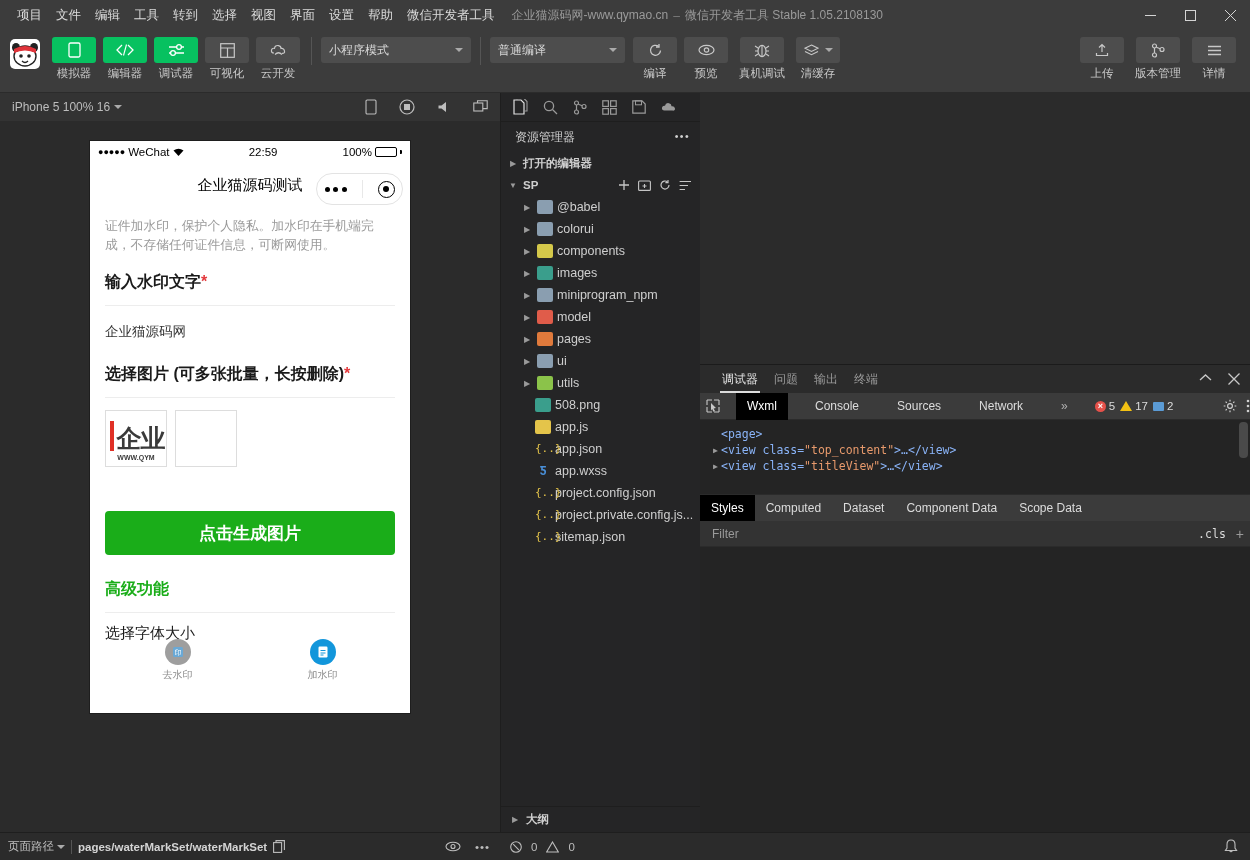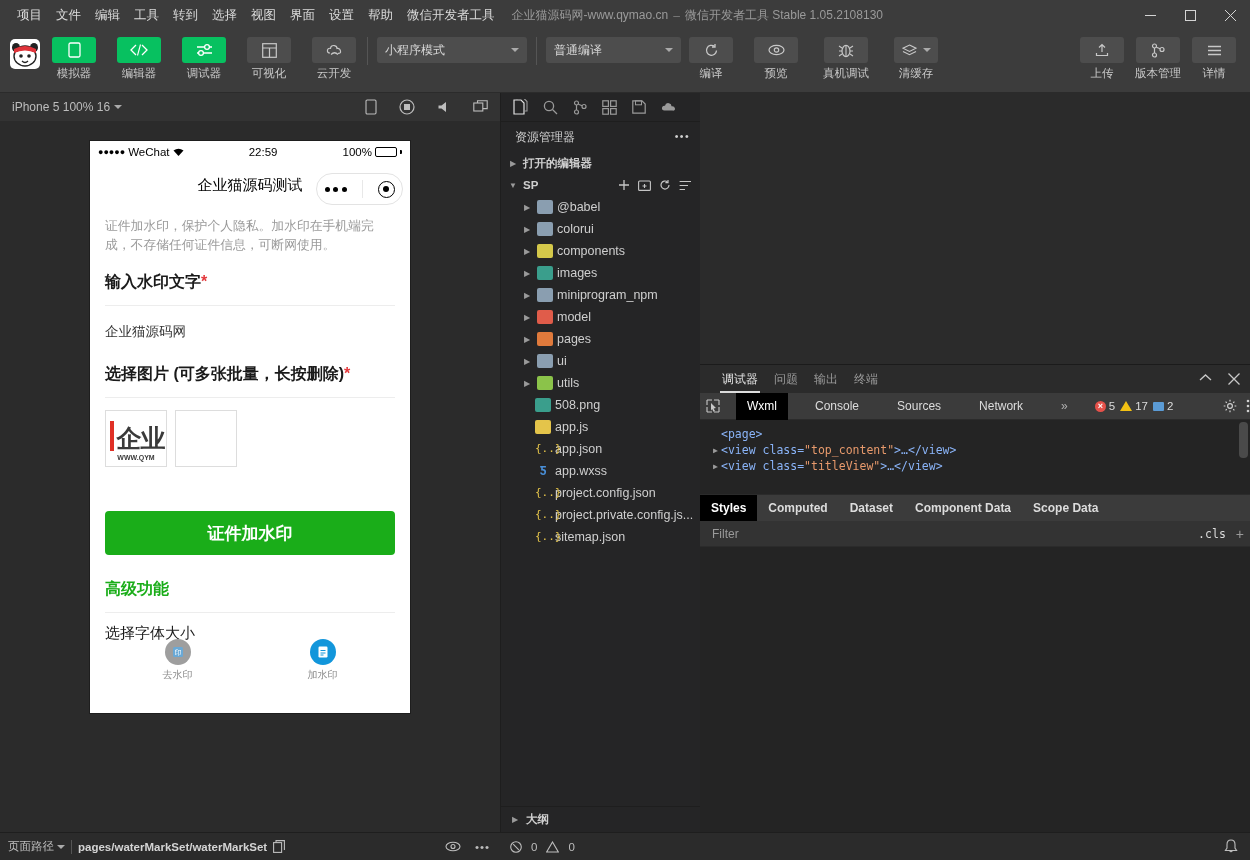--- a/index.html
+++ b/index.html
@@ -39,21 +39,21 @@
   .toolbar {
     height: 62px; background: #3c3c3c; flex: 0 0 62px;
     display: flex; align-items: flex-start; padding: 6px 10px 0 10px; position: relative;
     border-bottom: 1px solid #2b2b2b;
   }
   .logo {
     width: 30px; height: 30px; border-radius: 5px; background: #fff;
     margin: 2px 10px 0 0; display: flex; align-items: center; justify-content: center;
     overflow: hidden; flex: 0 0 30px;
   }
-  .tb-group { display: flex; gap: 17px; align-items: flex-start; }
+  .tb-group { display: flex; gap: 3px; align-items: flex-start; }
   .tb-btn {
     display: flex; flex-direction: column; align-items: center; width: 48px; cursor: default;
   }
   .tb-icon {
     width: 44px; height: 26px; border-radius: 3px; display: flex; align-items: center;
     justify-content: center; background: #4d4d4d; color: #c8c8c8;
   }
   .tb-icon.green { background: #07c160; color: #fff; }
   .tb-label { font-size: 11.5px; color: #c9c9c9; margin-top: 3px; white-space: nowrap; }
   .tb-sep { width: 1px; height: 28px; background: #555; margin: 0 9px; flex: 0 0 1px; }
@@ -223,21 +223,21 @@
   }
   .wx-line { height: 16px; display: flex; align-items: center; gap: 0; white-space: pre; }
   .wx-arrow { color: #9a9a9a; font-size: 8px; width: 11px; display: inline-flex; justify-content: center; }
   .tg { color: #8ab4f8; }
   .av { color: #e89a6c; }
   .wx-scroll { position: absolute; right: 2px; top: 2px; width: 9px; height: 36px; background: #4a4a4a; border-radius: 4px; }
   .sty-tabs {
     height: 27px; flex: 0 0 27px; display: flex; align-items: center; background: #3b3b3b;
     border-top: 1px solid #2b2b2b;
   }
-  .sty-tab { font-size: 12px; color: #dcdcdc; padding: 0 11px; height: 27px; display: flex; align-items: center; font-weight: bold; }
+  .sty-tab { font-size: 12px; color: #dcdcdc; padding: 0 11px; height: 27px; display: flex; align-items: center; }
   .sty-tab.active { background: #000; color: #fff; }
   .filter-bar {
     height: 26px; flex: 0 0 26px; display: flex; align-items: center; background: #333;
     padding: 0 6px 0 12px; border-bottom: 1px solid #2b2b2b;
   }
   .filter-in { color: #9a9a9a; font-size: 12px; flex: 1 1 auto; }
   .cls-lbl { color: #dcdcdc; font-size: 11.5px; font-family: "DejaVu Sans Mono", monospace; margin-right: 10px; }
   .plus-ic { color: #9a9a9a; font-size: 14px; }
   .sty-body { flex: 1 1 auto; background: #242424; }
 
@@ -535,21 +535,21 @@
               <div class="thumb">
                 <div class="thumb-logo">
                   <span class="thumb-bar"></span>
                   <span class="thumb-cjk">企业</span>
                 </div>
                 <div class="thumb-url">WWW.QYM</div>
               </div>
               <div class="thumb empty"></div>
             </div>
 
-            <div class="ph-btn">证件加水印</div>
+            <div class="ph-btn">点击生成图片</div>
 
             <div class="ph-h3">高级功能</div>
 
             <div class="ph-sub">选择字体大小</div>
 
             <div class="ph-tools">
               <div class="ph-tool">
                 <div class="tool-circ grey">
                   <svg width="14" height="14" viewBox="0 0 14 14">
                       <rect x="2" y="2" width="10" height="10" rx="1.5" fill="#6aa9d6"></rect>

